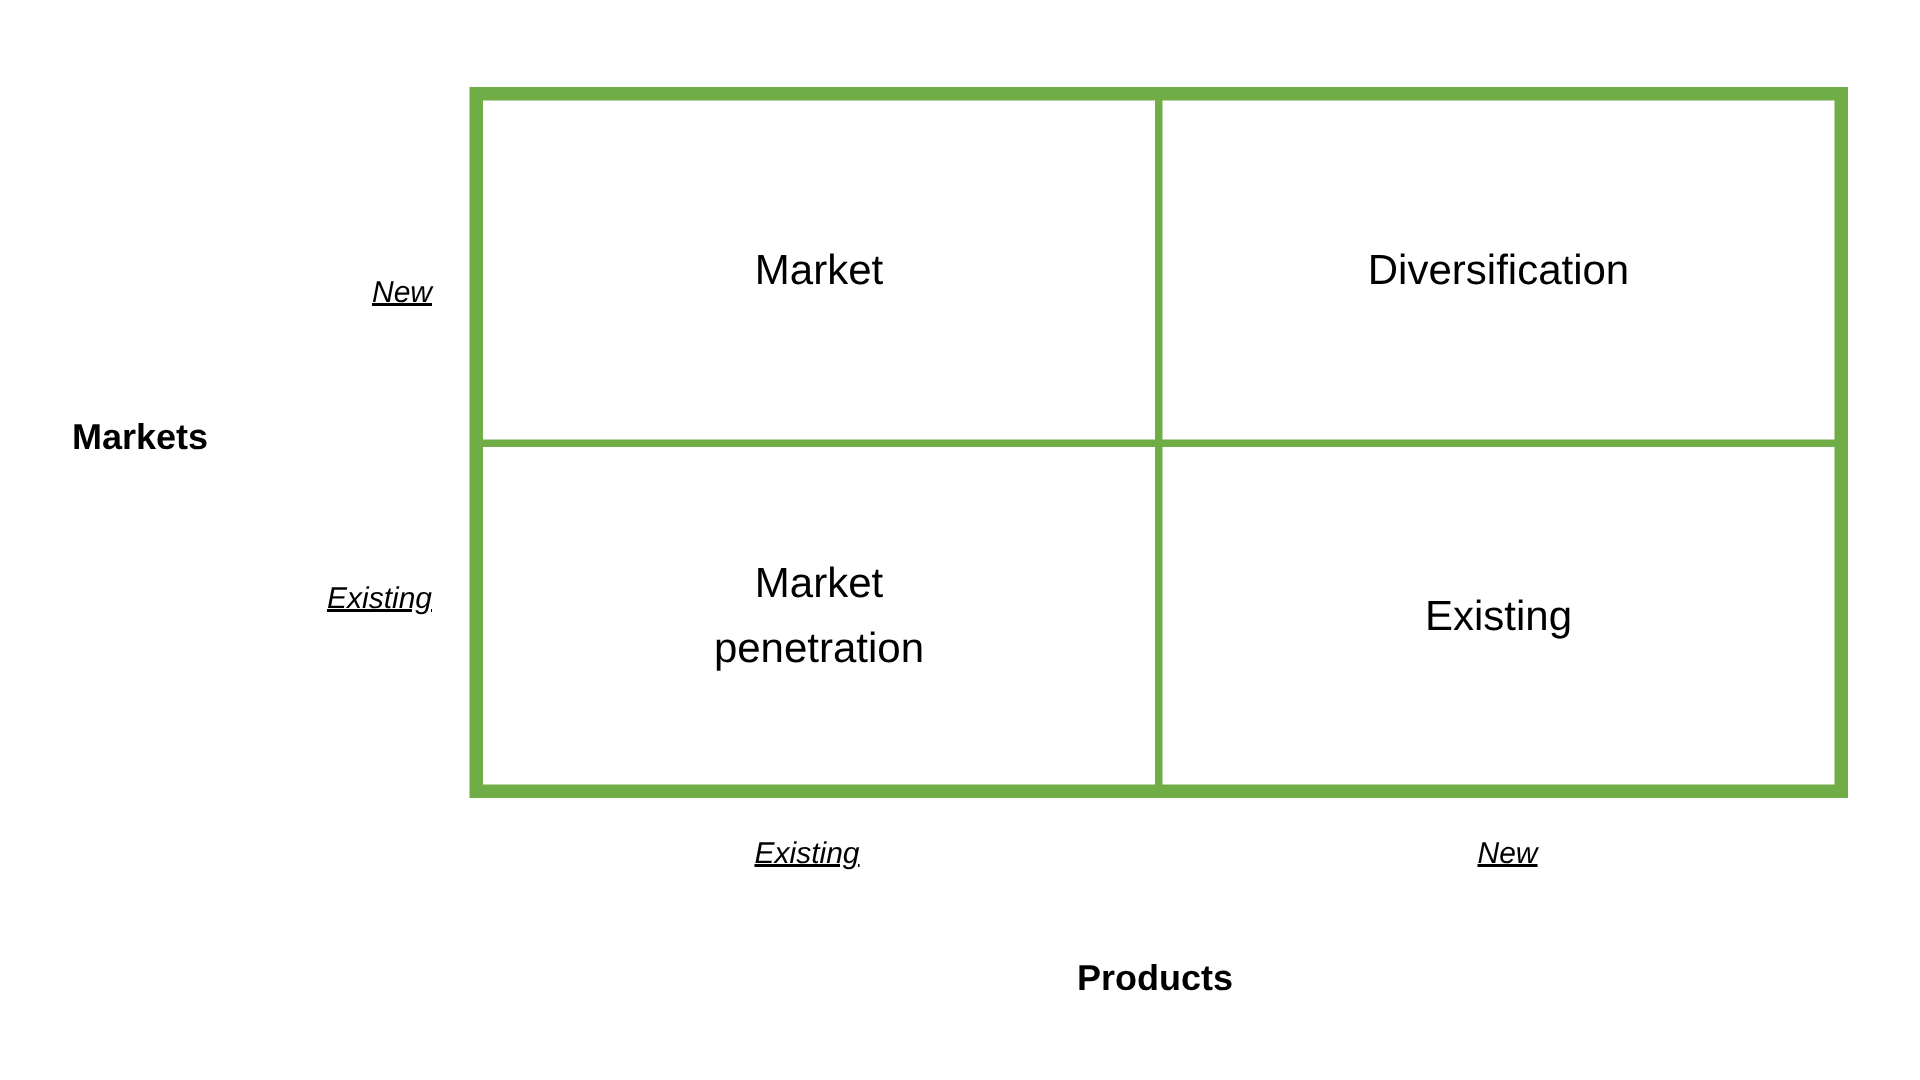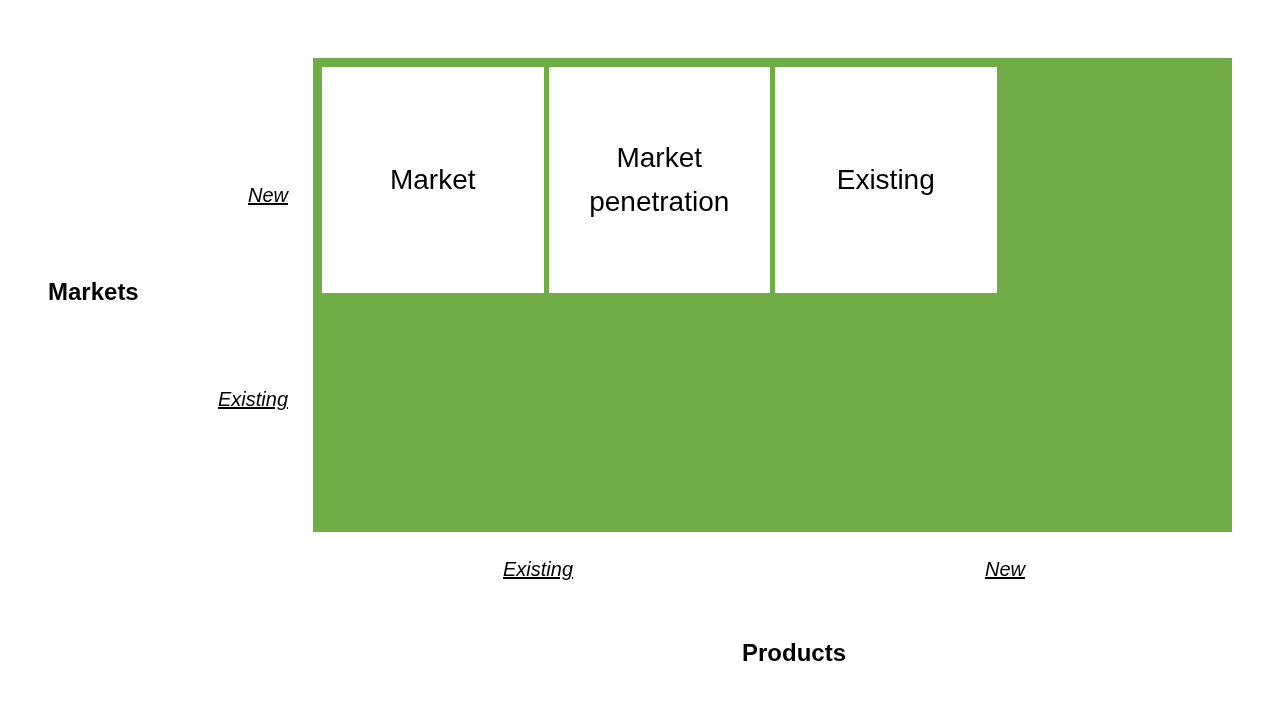--- a/index.html
+++ b/index.html
@@ -21,21 +21,21 @@
   .grid {
     position: absolute;
     left: 313px;
     top: 58px;
     width: 919px;
     height: 474px;
     box-sizing: border-box;
     background: #70AD47;
     padding: 9px;
     display: grid;
-    grid-template-columns: 1fr 1fr 1fr 1fr;
+    grid-template-columns: 1fr 1fr;
     grid-template-rows: 1fr 1fr;
     gap: 5px;
   }
   .cell {
     background: #ffffff;
     display: flex;
     flex-direction: column;
     justify-content: center;
     align-items: center;
     font-size: 28px;
@@ -73,41 +73,45 @@
     position: absolute;
     font-size: 24px;
     font-weight: bold;
     white-space: nowrap;
   }
   .axis-title.y {
     left: 48px;
     top: 278px;
   }
   .axis-title.x {
-    left: 794px;
+    left: 770px;
     top: 639px;
     transform: translateX(-50%);
   }
 </style>
 </head>
 <body>
 
 <div class="canvas">
 
   <div class="axis-value y-value top">New</div>
 
   <div class="axis-title y">Markets</div>
 
   <div class="axis-value y-value bottom">Existing</div>
 
   <div class="grid">
     <div class="cell">
       <span class="line">Market</span>
     </div>
     <div class="cell">
+      <span class="line">Diversification</span>
+      <span class="line"></span>
+    </div>
+    <div class="cell">
       <span class="line">Market</span>
       <span class="line">penetration</span>
     </div>
     <div class="cell">
       <span class="line">Existing</span>
     </div>
   </div>
 
   <div class="axis-value x-value left">Existing</div>
 

